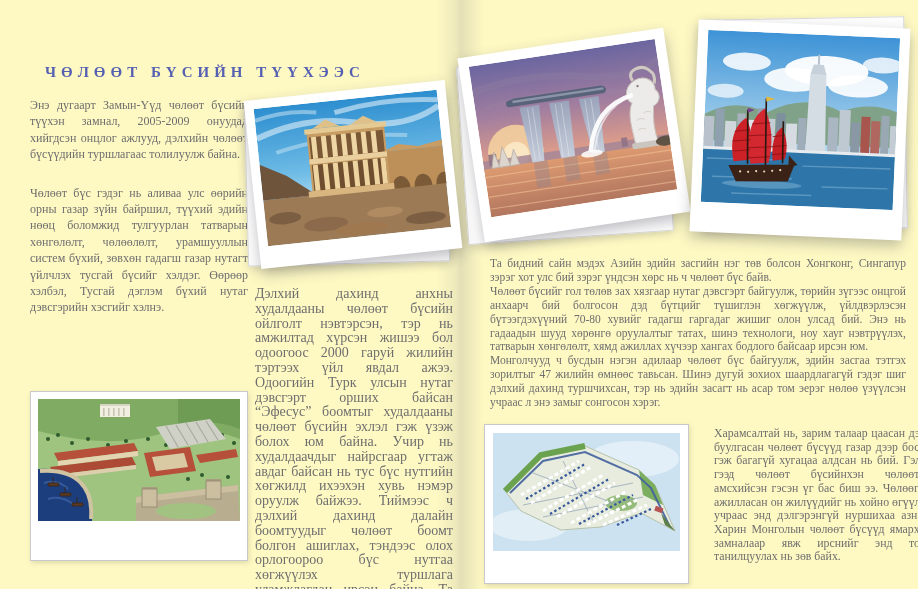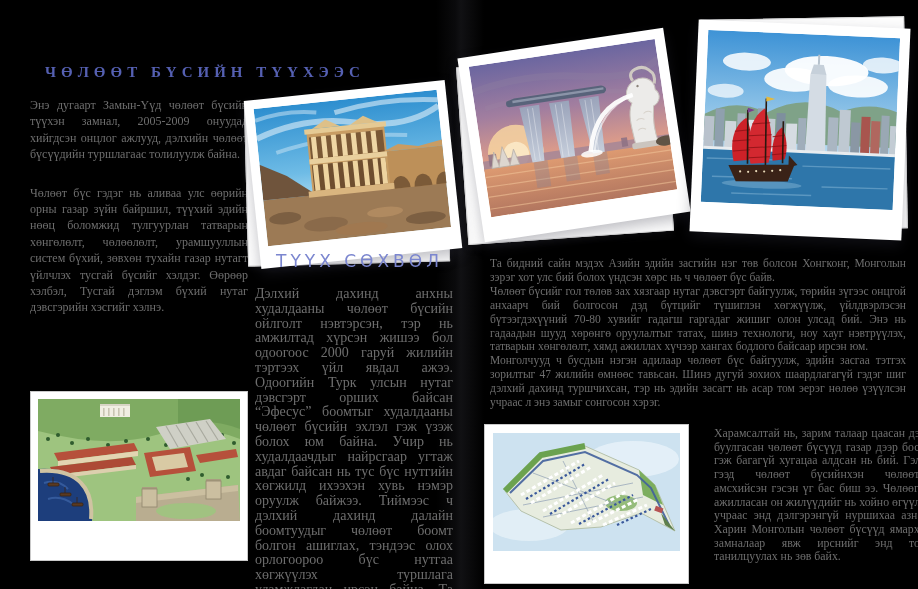--- a/index.html
+++ b/index.html
@@ -1,17 +1,17 @@
 <!DOCTYPE html>
 <html><head>
 <meta charset="utf-8">
 <style>
   html,body{margin:0;padding:0;background:#ffffff;}
   body{width:918px;height:589px;overflow:hidden;font-family:"Liberation Serif",serif;}
-  .spread{position:relative;width:918px;height:589px;background:#000000;}
+  .spread{position:relative;width:918px;height:589px;background:#fef9c3;}
 
   .fold{position:absolute;left:436px;top:0;width:48px;height:589px;z-index:1;
         background:linear-gradient(90deg,rgba(0,0,0,0) 0%,rgba(100,100,115,.10) 40%,rgba(100,100,115,.17) 52%,rgba(0,0,0,0) 100%);}
 
   h1.title{position:absolute;left:45px;top:64px;margin:0;z-index:4;
            font-size:15px;font-weight:600;letter-spacing:5px;color:#5560b2;
            font-family:"Liberation Serif",serif;white-space:nowrap;}
   h2.subtitle{position:absolute;left:276px;top:251px;margin:0;z-index:6;
            font-size:17px;font-weight:400;letter-spacing:4px;color:#7b86cf;
            font-family:"DejaVu Sans",sans-serif;white-space:nowrap;}
@@ -46,21 +46,21 @@
 <body>
 
 <div class="spread">
 
   <div class="fold"></div>
 
   <h1 class="title">ЧӨЛӨӨТ БҮСИЙН ТҮҮХЭЭС</h1>
 
   <div class="textcol col1">
     <p>Энэ дугаарт Замын-Үүд чөлөөт бүсийн түүхэн замнал, 2005-2009 онуудад хийгдсэн онцлог ажлууд, дэлхийн чөлөөт бүсүүдийн туршлагаас толилуулж байна.</p>
-    <p class="gap">Чөлөөт бүс гэдэг нь аливаа улс өөрийн орны газар зүйн байршил, түүхий эдийн нөөц боломжид тулгуурлан татварын хөнгөлөлт, чөлөөлөлт, урамшууллын систем бүхий, зөвхөн тухайн газар нутагт үйлчлэх тусгай бүсийг хэлдэг. Өөрөөр хэлбэл, Тусгай дэглэм бүхий нутаг дэвсгэрийн хэсгийг хэлнэ.</p>
+    <p class="gap">Чөлөөт бүс гэдэг нь аливаа улс өөрийн орны газар зүйн байршил, түүхий эдийн нөөц боломжид тулгуурлан татварын хөнгөлөлт, чөлөөлөлт, урамшууллын систем бүхий, зөвхөн гадагш газар нутагт үйлчлэх тусгай бүсийг хэлдэг. Өөрөөр хэлбэл, Тусгай дэглэм бүхий нутаг дэвсгэрийн хэсгийг хэлнэ.</p>
   </div>
 
   <div class="framed illus">
     <svg width="202" height="122" viewBox="0 0 202 122">
       <rect width="202" height="122" fill="#9ec47f"></rect>
       <path d="M0 0 H202 V40 Q160 24 118 36 Q70 50 0 32 Z" fill="#7fab62"></path>
       <path d="M140 0 H202 V30 Q170 18 140 26 Z" fill="#6e9c55"></path>
       <g fill="#2f5c2e">
         <circle cx="10" cy="40" r="2"></circle>
           <circle cx="20" cy="36" r="2"></circle>
@@ -173,21 +173,20 @@
       <polygon points="94,26 108,18 122,26" fill="#dec088"></polygon>
       <rect x="46" y="88" width="86" height="6" fill="#d9b57f"></rect>
       <ellipse cx="20" cy="112" rx="16" ry="6" fill="#7c5f42"></ellipse>
       <ellipse cx="60" cy="122" rx="22" ry="7" fill="#8a6a4a"></ellipse>
       <ellipse cx="120" cy="116" rx="18" ry="5" fill="#b08a60"></ellipse>
       <ellipse cx="160" cy="126" rx="20" ry="6" fill="#7c5f42"></ellipse>
       <ellipse cx="95" cy="130" rx="26" ry="6" fill="#a07850"></ellipse>
     </svg>
   </div>
 
-  <h2 class="subtitle">ТҮҮХ СӨХВӨЛ</h2>
 
   <div class="textcol col2">
     <p>Дэлхий дахинд анхны худалдааны чөлөөт бүсийн ойлголт нэвтэрсэн, тэр нь амжилтад хүрсэн жишээ бол одоогоос 2000 гаруй жилийн тэртээх үйл явдал ажээ. Одоогийн Турк улсын нутаг дэвсгэрт орших байсан “Эфесус” боомтыг худалдааны чөлөөт бүсийн эхлэл гэж үзэж болох юм байна. Учир нь худалдаачдыг найрсгаар угтаж авдаг байсан нь тус бүс нутгийн хөгжилд ихээхэн хувь нэмэр оруулж байжээ. Тиймээс ч дэлхий дахинд далайн боомтуудыг чөлөөт боомт болгон ашиглах, тэндээс олох орлогоороо бүс нутгаа хөгжүүлэх туршлага уламжлагдан ирсэн байна. Та бидний сайн мэдэх Азийн эдийн засгийн нэг төв болсон Хонгконг, Сингапур зэрэг хот улс бий болох үндсэн хөрс нь ч чөлөөт бүс байв.</p>
   </div>
 
   <div class="sheet sheet-s"></div>
   <div class="polaroid singapore">
     <svg width="188" height="152" viewBox="0 0 188 152">
       <defs>
         <linearGradient id="g_sg_sky" x1="0" y1="0" x2="0" y2="1">
@@ -319,21 +318,21 @@
           <circle cx="46" cy="140" r="1.1"></circle>
           <circle cx="54" cy="139" r="1.1"></circle>
         <circle cx="62" cy="139" r="1.1"></circle>
           <circle cx="70" cy="138" r="1.1"></circle>
           <circle cx="78" cy="137" r="1.1"></circle>
       </g>
     </svg>
   </div>
 
   <div class="textcol rmain">
-    <p>Та бидний сайн мэдэх Азийн эдийн засгийн нэг төв болсон Хонгконг, Монголын зэрэг хот улс бий болох үндсэн хөрс нь ч чөлөөт бүс байв.</p>
+    <p>Та бидний сайн мэдэх Азийн эдийн засгийн нэг төв болсон Хонгконг, Сингапур зэрэг хот улс бий зэрэг үндсэн хөрс нь ч чөлөөт бүс байв.</p>
     <p>Чөлөөт бүсийг гол төлөв зах хязгаар нутаг дэвсгэрт байгуулж, төрийн зүгээс онцгой анхаарч бий болгосон дэд бүтцийг түшиглэн хөгжүүлж, үйлдвэрлэсэн бүтээгдэхүүний 70-80 хувийг гадагш гаргадаг жишиг олон улсад бий. Энэ нь гадаадын шууд хөрөнгө оруулалтыг татах, шинэ технологи, ноу хауг нэвтрүүлэх, татварын хөнгөлөлт, хямд ажиллах хүчээр хангах бодлого байсаар ирсэн юм.</p>
     <p>Монголчууд ч бусдын нэгэн адилаар чөлөөт бүс байгуулж, эдийн засгаа тэтгэх зорилтыг 47 жилийн өмнөөс тавьсан. Шинэ дугуй зохиох шаардлагагүй гэдэг шиг дэлхий дахинд туршчихсан, тэр нь эдийн засагт нь асар том эерэг нөлөө үзүүлсэн учраас л энэ замыг сонгосон хэрэг.</p>
   </div>
 
   <div class="framed render">
     <svg width="187" height="118" viewBox="0 0 187 118">
       <rect width="187" height="118" fill="#cde2f0"></rect>
       <ellipse cx="140" cy="26" rx="46" ry="18" fill="#e6f1f8" opacity="0.9"></ellipse>
       <ellipse cx="36" cy="92" rx="40" ry="16" fill="#e6f1f8" opacity="0.8"></ellipse>
       <ellipse cx="90" cy="60" rx="70" ry="34" fill="#ffffff" opacity="0.25"></ellipse>

